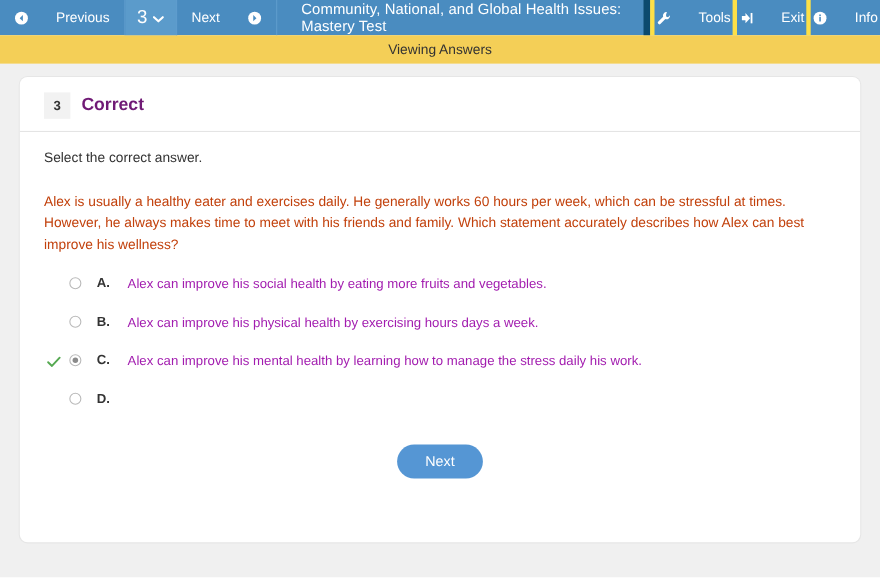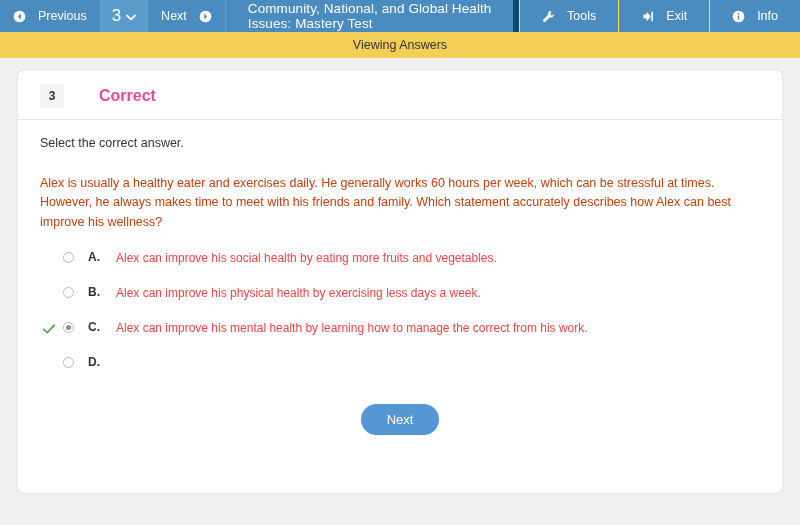--- a/index.html
+++ b/index.html
@@ -23,21 +23,21 @@
     background: #4a8cc0;
     display: flex;
     align-items: stretch;
     color: #ffffff;
     font-size: 12.5px;
   }
 
   .nav-seg {
     display: flex;
     align-items: center;
-    gap: 12px;
+    gap: 25px;
     padding: 0 13px;
     border-right: 1px solid #5e9ccd;
     white-space: nowrap;
     cursor: pointer;
   }
 
   .nav-seg.first { border-left: none; }
 
   .nav-seg.pagenum {
     background: #5b9bcb;
@@ -56,22 +56,22 @@
     border-right: 6px solid #0c4a6e;
   }
 
   .nav-right {
     display: flex;
     align-items: stretch;
   }
 
   .nav-right .nav-seg {
     border-right: none;
-    border-left: 1px solid #fde047;
-    padding: 0 22px;
+    border-left: 4px solid #fde047;
+    padding: 0 2px;
   }
 
   .icon { display: inline-flex; align-items: center; justify-content: center; }
   .icon svg { display: block; }
 
   .chev { font-size: 11px; line-height: 1; position: relative; top: 1px; }
 
   
   .banner {
     height: 26px;
@@ -116,24 +116,24 @@
     font-weight: bold;
     width: 24px;
     height: 24px;
     display: flex;
     align-items: center;
     justify-content: center;
     flex: 0 0 auto;
   }
 
   .q-status {
-    margin-left: 35px;
+    margin-left: 10px;
     font-size: 16px;
     font-weight: bold;
-    color: #ec4899;
+    color: #701a75;
   }
 
   .q-body { padding: 16px 22px 0 22px; }
 
   .prompt {
     font-size: 12.5px;
     color: #333333;
     margin-bottom: 24px;
   }
 
@@ -192,21 +192,21 @@
     width: 28px;
     margin-left: 14px;
     font-size: 12px;
     font-weight: bold;
     color: #333333;
     flex: 0 0 auto;
   }
 
   .opt-text {
     font-size: 12px;
-    color: #ef4444;
+    color: #a21caf;
     line-height: 1.35;
   }
 
   
   .next-wrap {
     display: flex;
     justify-content: center;
     margin-top: 24px;
   }
 
@@ -314,32 +314,32 @@
 
         <div class="option">
           <div class="radio"></div>
           <div class="opt-letter">A.</div>
           <div class="opt-text">Alex can improve his social health by eating more fruits and vegetables.</div>
         </div>
 
         <div class="option">
           <div class="radio"></div>
           <div class="opt-letter">B.</div>
-          <div class="opt-text">Alex can improve his physical health by exercising less days a week.</div>
+          <div class="opt-text">Alex can improve his physical health by exercising hours days a week.</div>
         </div>
 
         <div class="option">
           <span class="check-mark">
             <svg width="14" height="14" viewBox="0 0 16 16" fill="none" stroke="#55a951" stroke-width="2" stroke-linecap="round" stroke-linejoin="round">
               <path d="M2 8.4 L6 12.2 L14 3.6"></path>
             </svg>
           </span>
           <div class="radio selected"></div>
           <div class="opt-letter">C.</div>
-          <div class="opt-text">Alex can improve his mental health by learning how to manage the correct from his work.</div>
+          <div class="opt-text">Alex can improve his mental health by learning how to manage the stress daily his work.</div>
         </div>
 
         <div class="option">
           <div class="radio"></div>
           <div class="opt-letter">D.</div>
         </div>
 
       </div>
 
       <div class="next-wrap">

